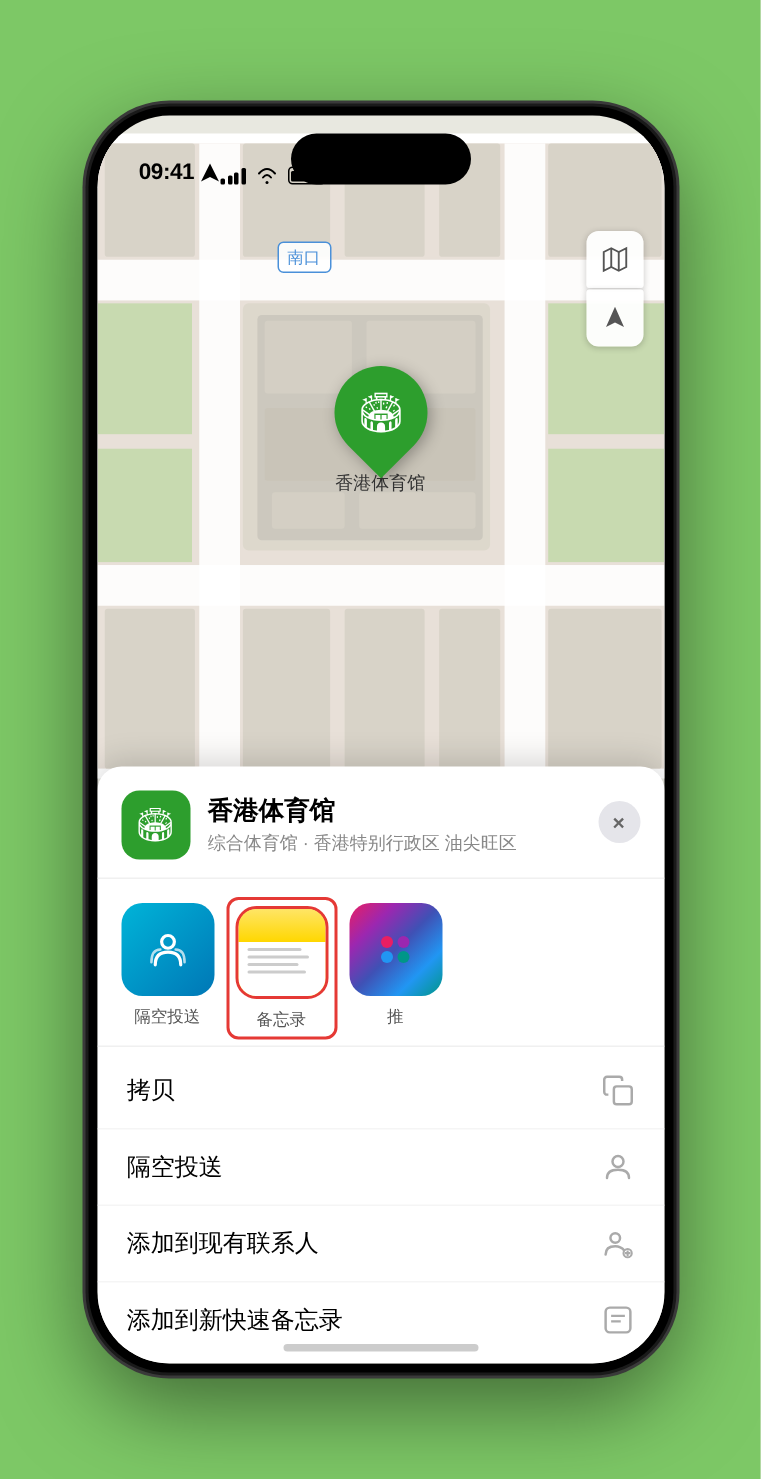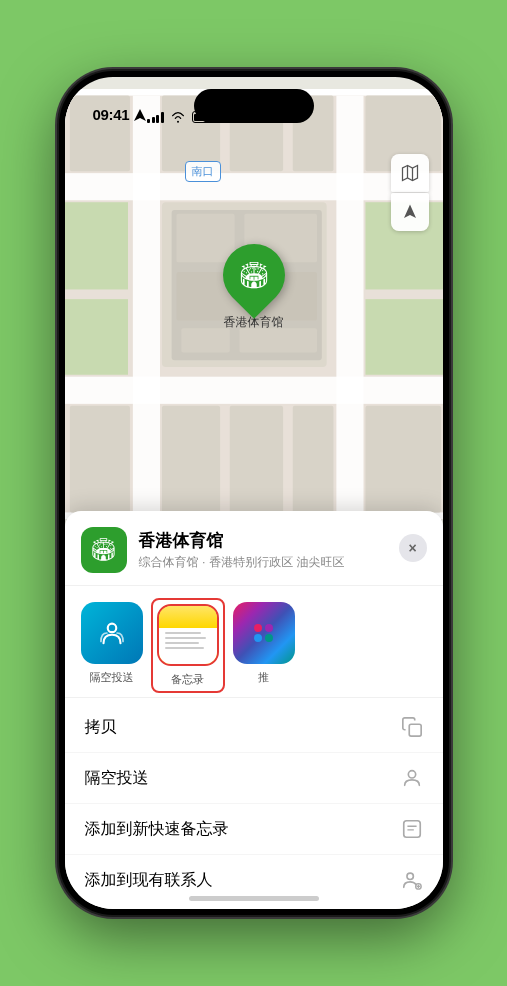--- a/index.html
+++ b/index.html
@@ -560,39 +560,39 @@
 
         <div class="action-item">
           <span class="action-label">隔空投送</span>
           <svg width="22" height="22" viewBox="0 0 24 24">
             <circle cx="12" cy="8" r="4" stroke="#aaa" stroke-width="1.8" fill="none"></circle>
             <path d="M4 20 Q4 14 12 14 Q20 14 20 20" stroke="#aaa" stroke-width="1.8" fill="none" stroke-linecap="round"></path>
           </svg>
         </div>
 
         <div class="action-item">
-          <span class="action-label">添加到新快速备忘录</span>
-          <svg width="22" height="22" viewBox="0 0 24 24">
-            <rect x="3" y="3" width="18" height="18" rx="3" stroke="#aaa" stroke-width="1.8" fill="none"></rect>
-            <line x1="7" y1="9" x2="17" y2="9" stroke="#aaa" stroke-width="1.5"></line>
-            <line x1="7" y1="13" x2="14" y2="13" stroke="#aaa" stroke-width="1.5"></line>
-          </svg>
-        </div>
-
-        <div class="action-item">
           <span class="action-label">添加到现有联系人</span>
           <svg width="22" height="22" viewBox="0 0 24 24">
             <circle cx="10" cy="8" r="3.5" stroke="#aaa" stroke-width="1.8" fill="none"></circle>
             <path d="M3 20 Q3 14 10 14 Q14 14 16.5 17" stroke="#aaa" stroke-width="1.8" fill="none" stroke-linecap="round"></path>
             <circle cx="19" cy="19" r="3" stroke="#aaa" stroke-width="1.5" fill="none"></circle>
             <line x1="19" y1="17" x2="19" y2="21" stroke="#aaa" stroke-width="1.5"></line>
             <line x1="17" y1="19" x2="21" y2="19" stroke="#aaa" stroke-width="1.5"></line>
           </svg>
         </div>
 
+        <div class="action-item">
+          <span class="action-label">添加到新快速备忘录</span>
+          <svg width="22" height="22" viewBox="0 0 24 24">
+            <rect x="3" y="3" width="18" height="18" rx="3" stroke="#aaa" stroke-width="1.8" fill="none"></rect>
+            <line x1="7" y1="9" x2="17" y2="9" stroke="#aaa" stroke-width="1.5"></line>
+            <line x1="7" y1="13" x2="14" y2="13" stroke="#aaa" stroke-width="1.5"></line>
+          </svg>
+        </div>
+
 
       </div>
 
       <div class="home-indicator"></div>
 
     </div>
 
   </div>
 </div>
 

